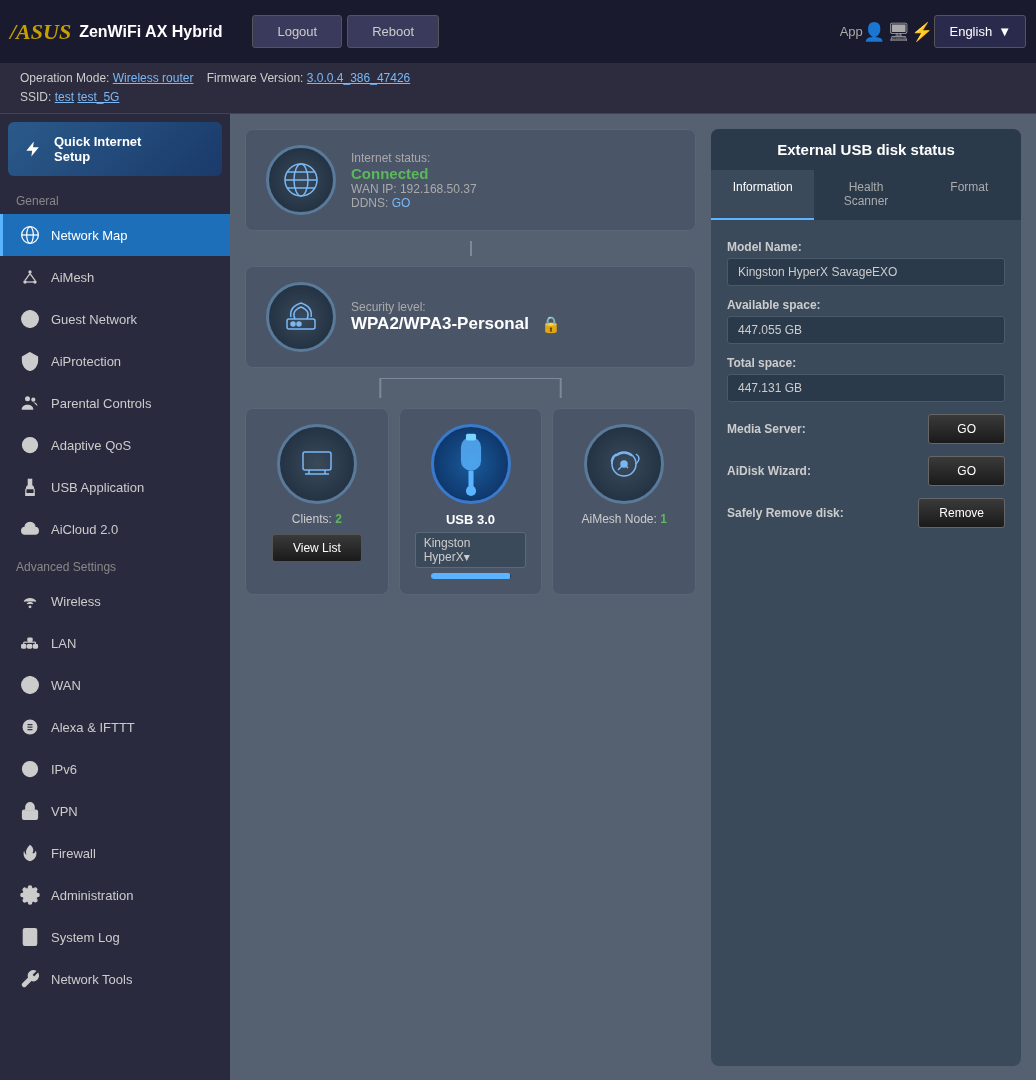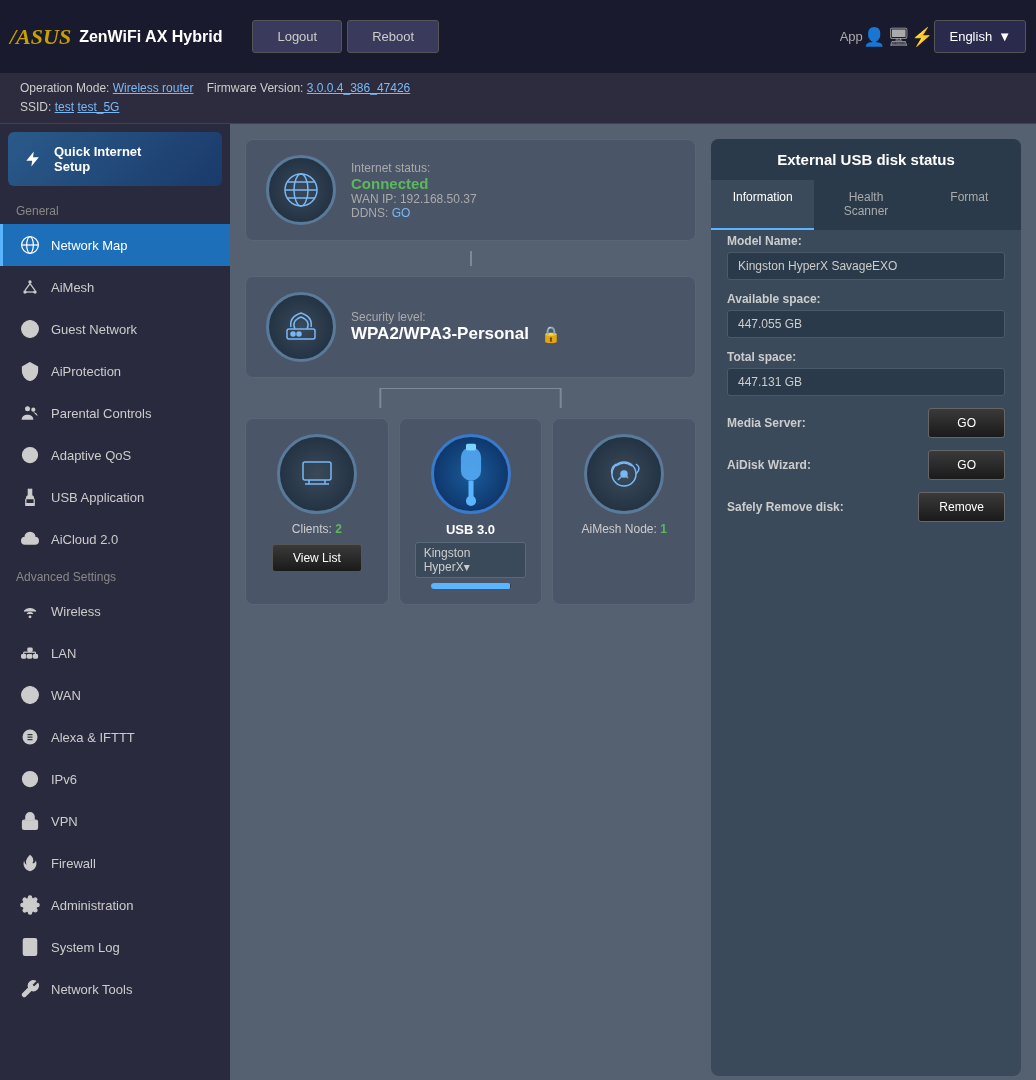--- a/index.html
+++ b/index.html
@@ -8,21 +8,21 @@
       height: 1080px;
       background: #4a5568;
       font-family: Arial, sans-serif;
       font-size: 13px;
       overflow: hidden;
     }
 
     
     .top-bar {
       width: 100%;
-      height: 73px;
+      height: 63px;
       background: #1a1a2e;
       display: flex;
       align-items: center;
       padding: 0 10px;
       gap: 10px;
     }
     .logo-area {
       display: flex;
       align-items: center;
       gap: 8px;
@@ -326,21 +326,21 @@
       cursor: pointer;
       font-size: 12px;
       border-bottom: 2px solid transparent;
     }
     .usb-tab.active {
       color: #fff;
       background: #3a4a5a;
       border-bottom: 2px solid #5ab4ff;
     }
     .usb-info {
-      padding: 4px 16px;
+      padding: 20px 16px;
     }
     .usb-info-row {
       margin-bottom: 12px;
     }
     .usb-info-label {
       color: #ccc;
       font-size: 12px;
       margin-bottom: 4px;
       font-weight: bold;
     }

